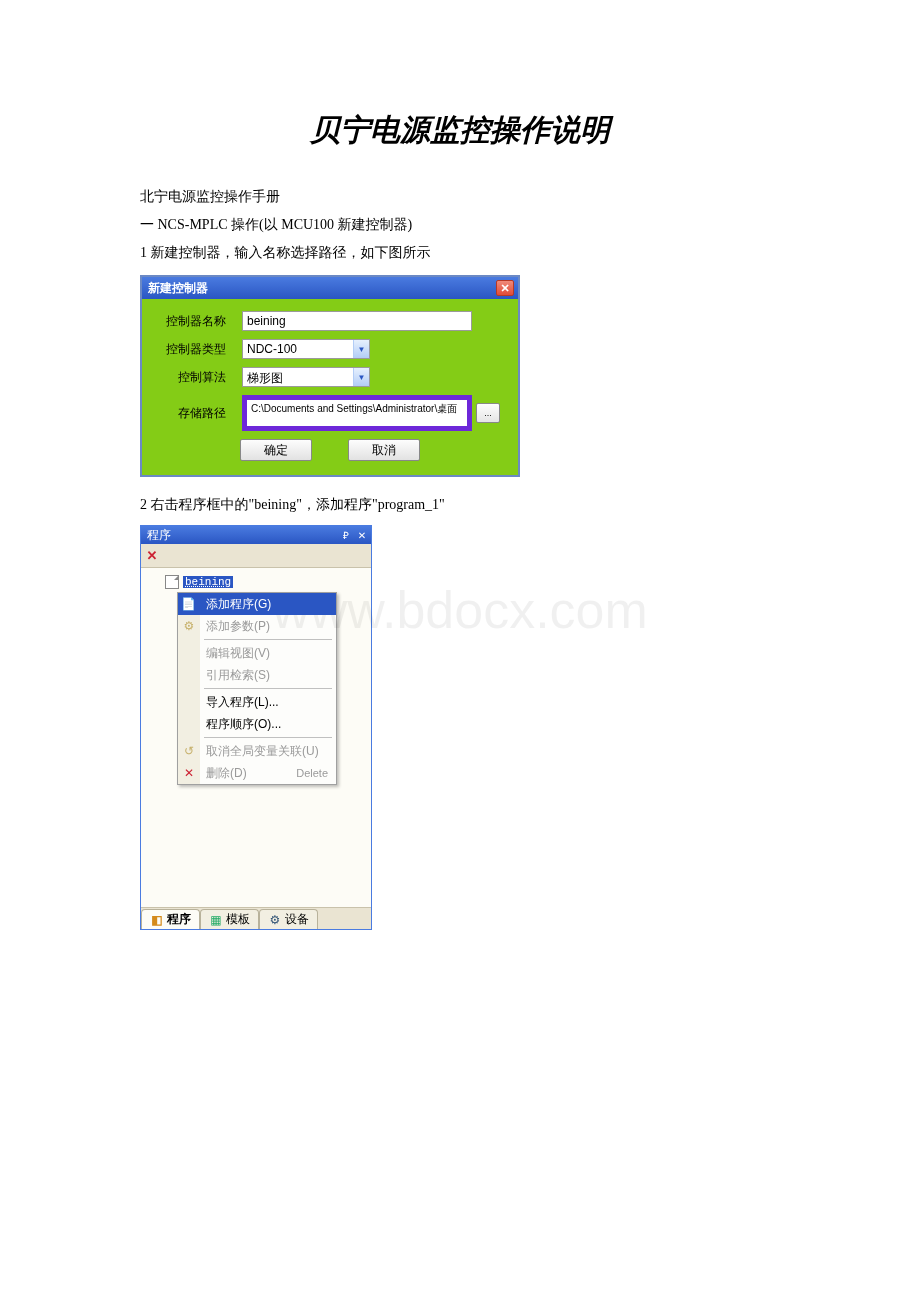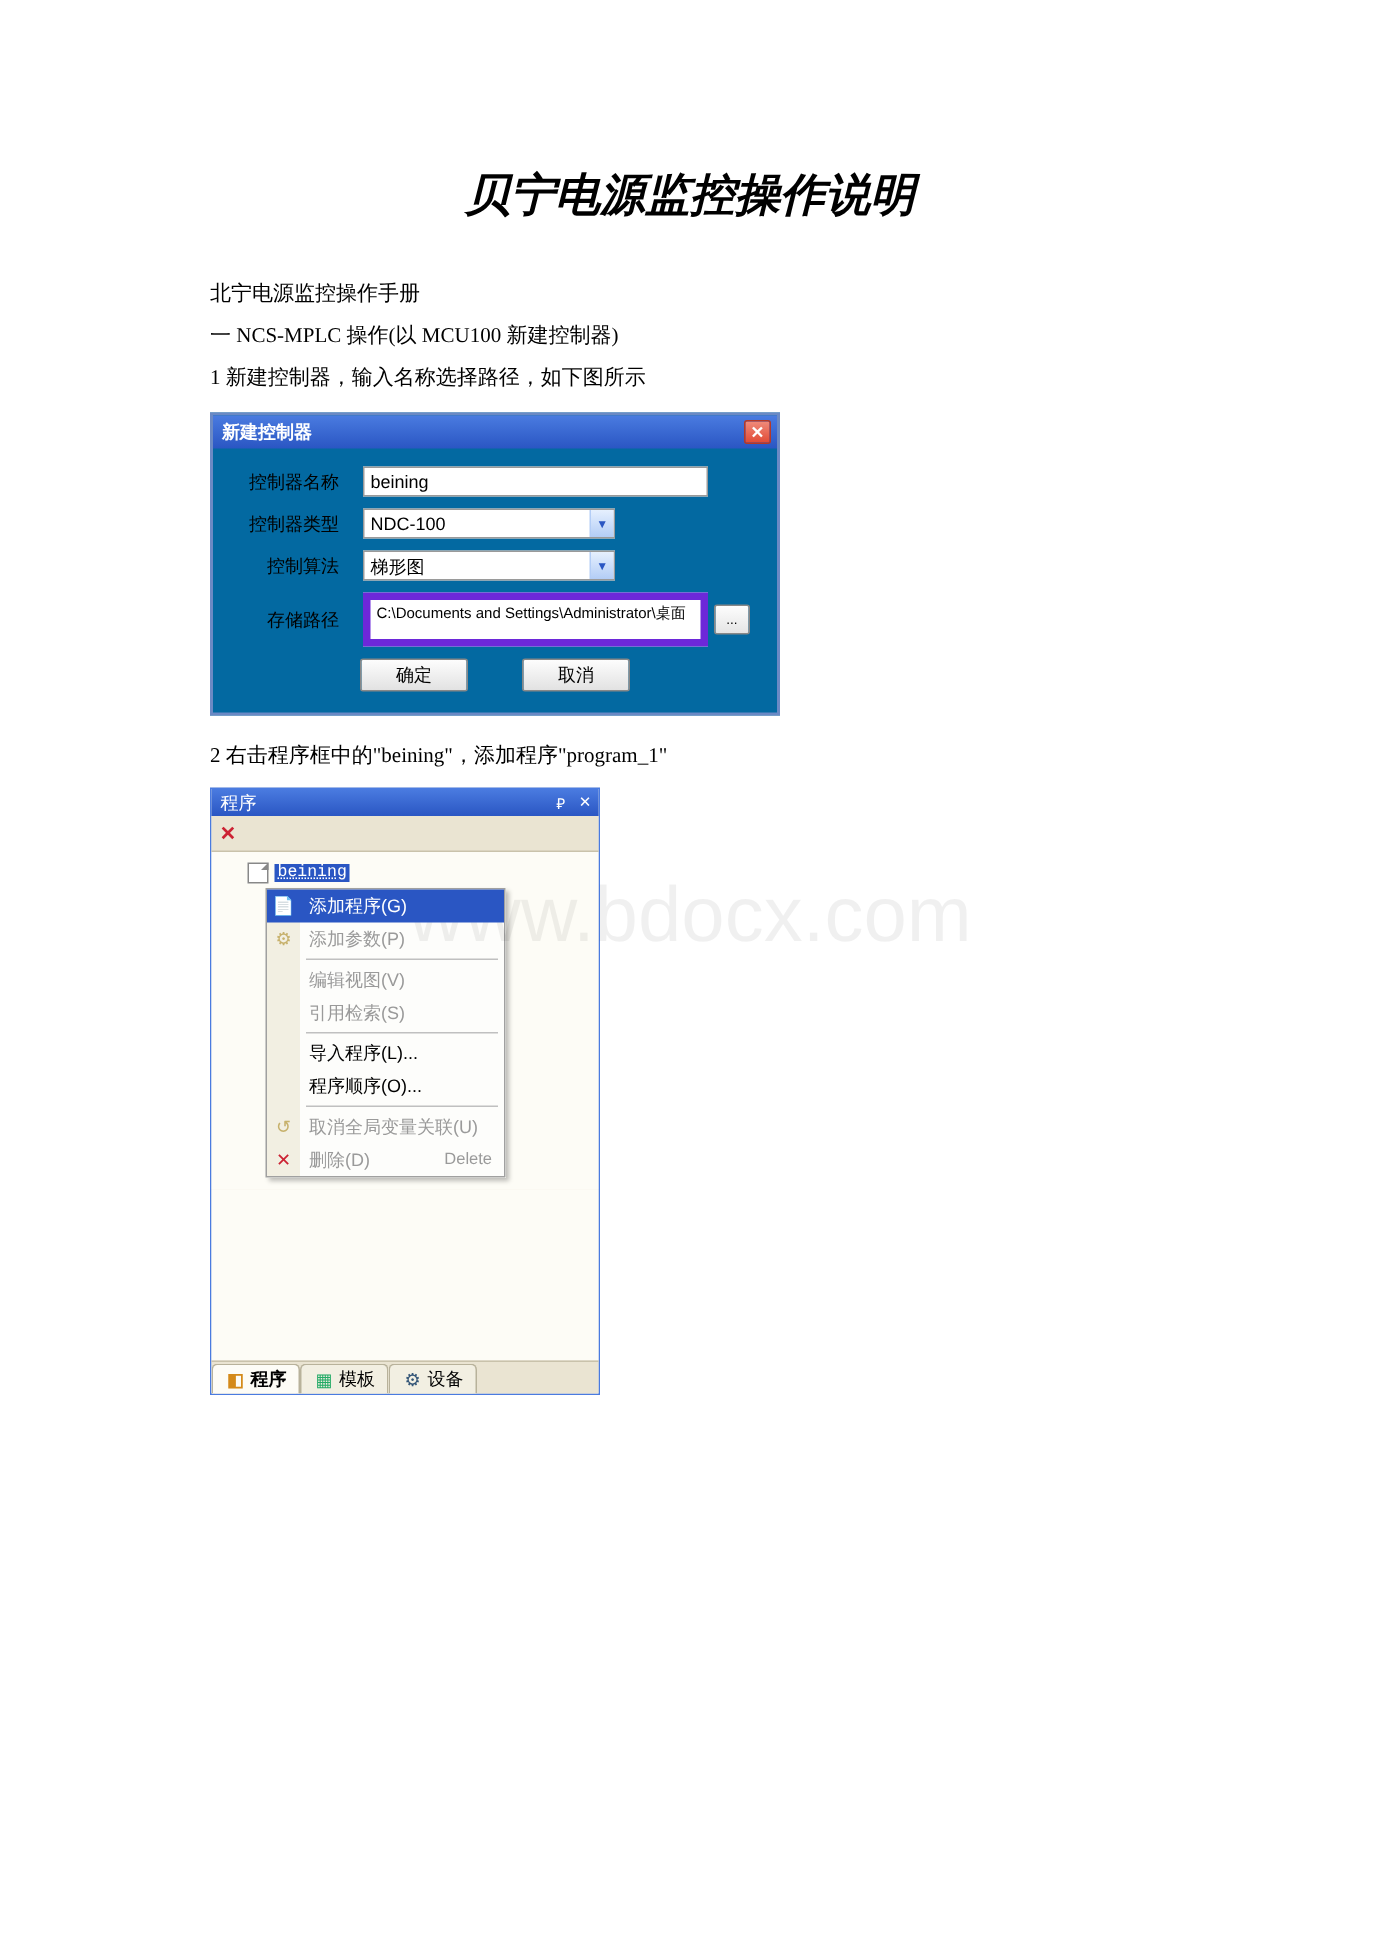--- a/index.html
+++ b/index.html
@@ -24,21 +24,21 @@
     font-size: 14px;
     line-height: 2.0;
     font-family: "SimSun", serif;
   }
   .body-text .latin { font-family: "Times New Roman", serif; }
   .figure1 {
     margin-top: 8px;
     margin-bottom: 14px;
     width: 380px;
     border: 2px solid #6b89c4;
-    background: #0369a1;
+    background: #84cc16;
     font-family: "Microsoft YaHei", "SimSun", sans-serif;
     font-size: 12px;
   }
   .fig1-titlebar {
     background: linear-gradient(to bottom, #4a7be0, #2a56c3);
     color: #fff;
     height: 22px;
     display: flex;
     align-items: center;
     justify-content: space-between;
@@ -61,21 +61,21 @@
     height: 20px;
     border: 1px solid #9a9a9a;
     background: #fff;
     font-size: 12px;
     padding: 2px 4px;
     font-family: Arial, sans-serif;
   }
   .fig1-input.long { width: 230px; }
   .fig1-select-wrap { position: relative; display: inline-block; }
   .fig1-select {
-    width: 168px; height: 20px;
+    width: 128px; height: 20px;
     border: 1px solid #9a9a9a;
     background: #fff;
     padding: 2px 4px;
     font-size: 12px;
   }
   .fig1-select-btn {
     position: absolute; right: 1px; top: 1px;
     width: 16px; height: 18px;
     background: linear-gradient(to bottom, #e6f0fe, #b3cdf6);
     border-left: 1px solid #b3cdf6;
@@ -94,21 +94,21 @@
   .fig1-btn {
     width: 72px; height: 22px;
     background: linear-gradient(to bottom, #fdfdfd, #e2e2e2);
     border: 1px solid #888; border-radius: 2px;
     display: flex; align-items: center; justify-content: center;
     font-size: 12px;
   }
 
   .figure2 {
     margin-top: 6px;
-    width: 260px;
+    width: 232px;
     border: 1px solid #4a7be0;
     font-family: "Microsoft YaHei", "SimSun", sans-serif;
     font-size: 12px;
     background: #f5f3e7;
   }
   .fig2-titlebar {
     background: linear-gradient(to bottom, #4a7be0, #2a56c3);
     color: #fff; height: 18px;
     display: flex; align-items: center; justify-content: space-between;
     padding: 0 2px 0 6px;

